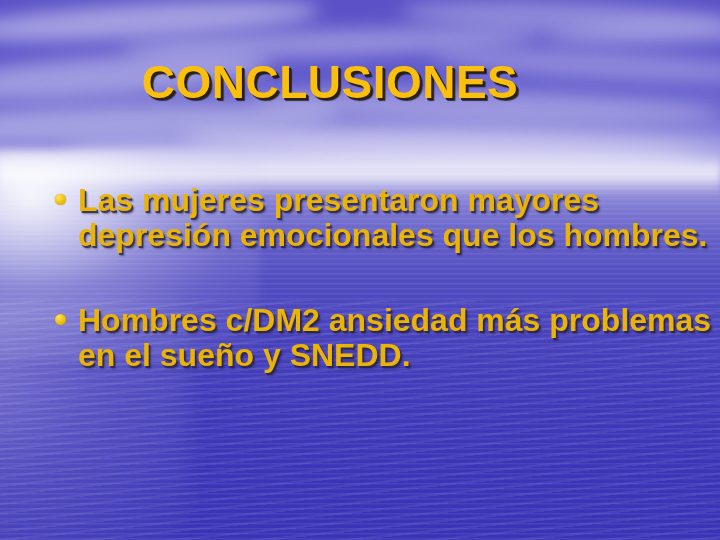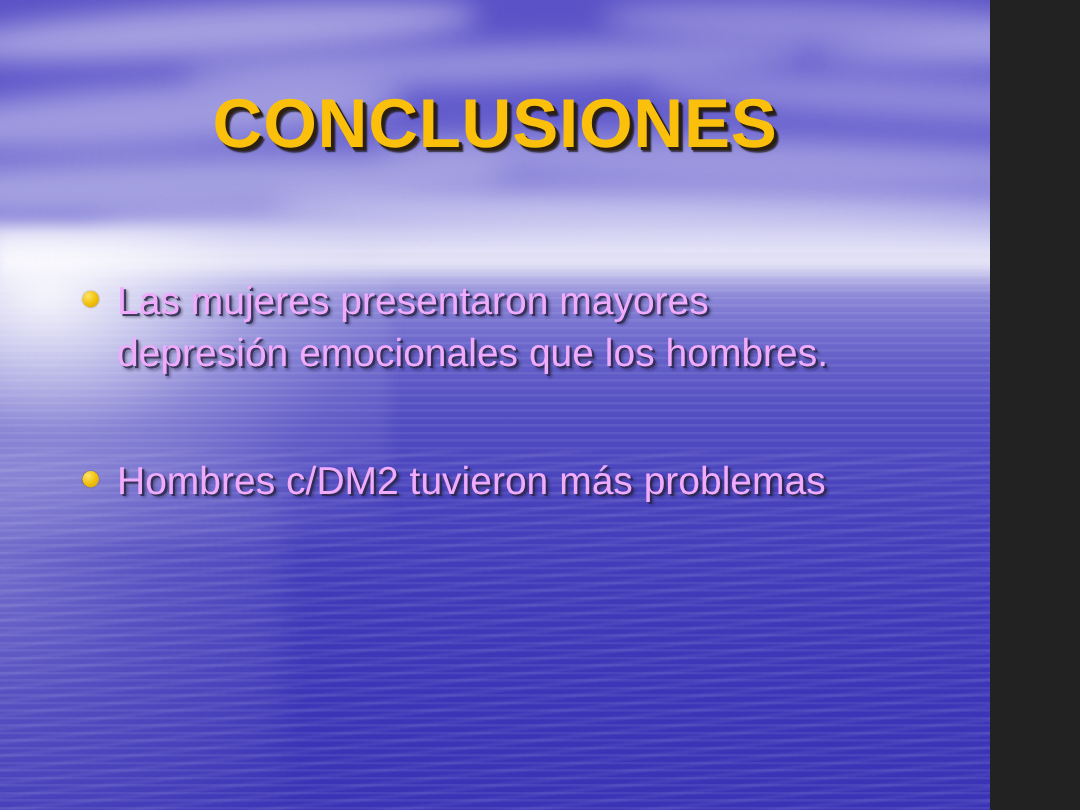--- a/index.html
+++ b/index.html
@@ -3,21 +3,21 @@
 <meta charset="utf-8">
 <title>CONCLUSIONES</title>
 <style>
   html, body {
     margin: 0;
     padding: 0;
     background: #222;
   }
   #slide {
     position: relative;
-    width: 660px;
+    width: 720px;
     height: 540px;
     overflow: hidden;
     font-family: "Liberation Sans", "DejaVu Sans", sans-serif;
     background: #3a33b5;
   }
 
   
   .sky {
     position: absolute;
     left: 0; top: 0;
@@ -172,24 +172,24 @@
     position: absolute;
     left: 5px;
     top: 11px;
     width: 11px;
     height: 11px;
     border-radius: 50%;
     background: radial-gradient(circle at 34% 30%, #ffe469 0%, #f2c20e 48%, #d39f05 100%);
     box-shadow: 0 0 1px rgba(90,66,0,0.8);
   }
   .bullet-text {
-    font-size: 26px;
-    font-weight: normal;
+    font-size: 32px;
+    font-weight: bold;
     line-height: 35px;
-    color: #f0abfc;
+    color: #eab308;
     text-shadow: 1.5px 1.5px 0 rgba(42,38,70,0.80),
                  2.5px 2.5px 2px rgba(28,25,55,0.45);
   }
   .bullet-text .ln { display: block; white-space: nowrap; }
 </style>
 </head>
 <body>
 
 <div id="slide">
 
@@ -221,18 +221,19 @@
       <span class="bullet-dot"></span>
       <div class="bullet-text">
         <span class="ln">Las mujeres presentaron mayores</span>
         <span class="ln">depresión emocionales que los hombres.</span>
       </div>
     </div>
 
     <div class="bullet-item">
       <span class="bullet-dot"></span>
       <div class="bullet-text">
-        <span class="ln">Hombres c/DM2 tuvieron más problemas</span>
+        <span class="ln">Hombres c/DM2 ansiedad más problemas</span>
+        <span class="ln">en el sueño y SNEDD.</span>
       </div>
     </div>
 
   </div>
 </div>
 
 </body></html>

